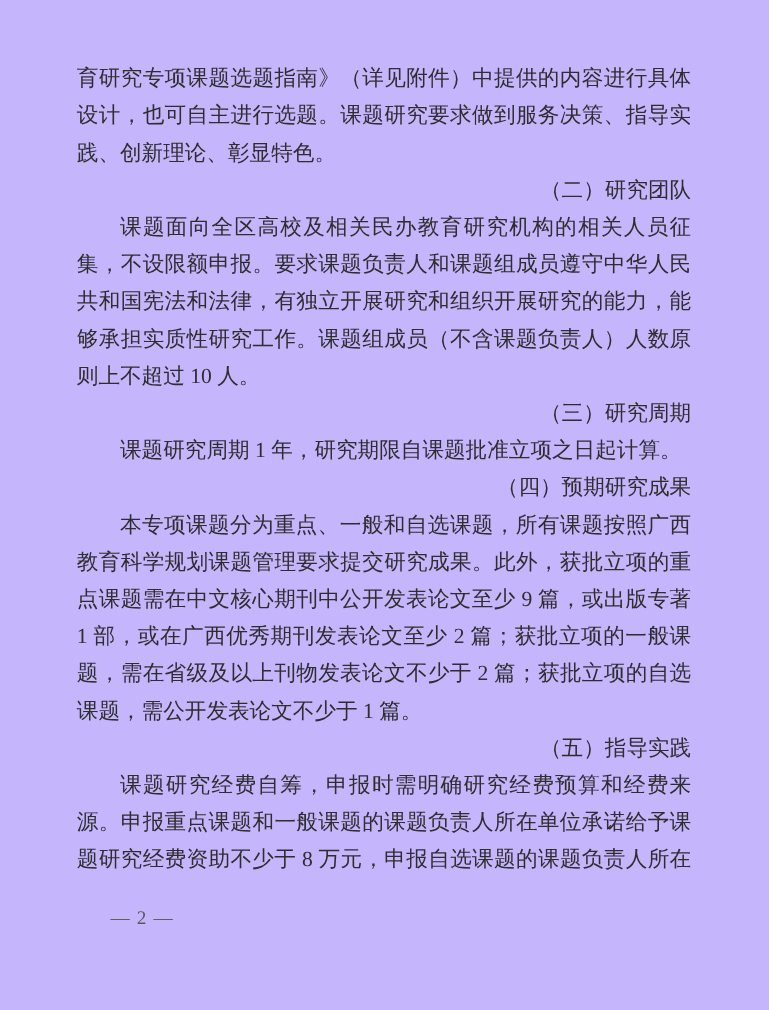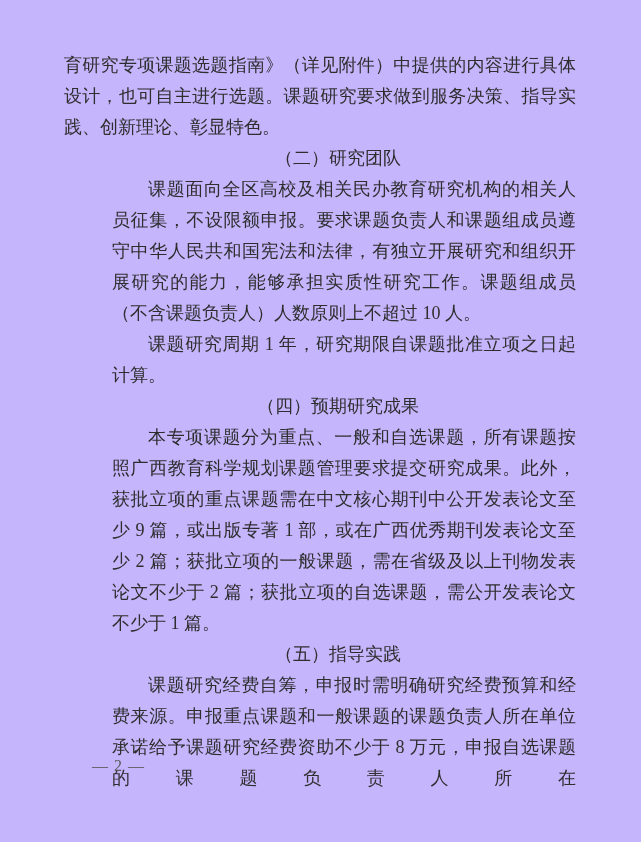--- a/index.html
+++ b/index.html
@@ -26,25 +26,24 @@
     line-height: 31px;
     text-align: justify;
     letter-spacing: 0;
   }
   .para {
     margin: 0;
     padding: 0;
   }
   .indent {
     text-indent: 2em;
-    margin-left: 48px;
   }
   .heading {
     text-indent: 2em;
-    text-align: center;
+    text-align: right;
   }
   .continues {
     
     text-align-last: justify;
   }
   .footer {
     position: absolute;
     left: 92px;
     top: 756px;
     font-size: 16px;
@@ -58,20 +57,21 @@
 
 <div class="page">
 
   <div class="body-text">
     <p class="para">育研究专项课题选题指南》（详见附件）中提供的内容进行具体设计，也可自主进行选题。课题研究要求做到服务决策、指导实践、创新理论、彰显特色。</p>
 
     <p class="para heading">（二）研究团队</p>
 
     <p class="para indent">课题面向全区高校及相关民办教育研究机构的相关人员征集，不设限额申报。要求课题负责人和课题组成员遵守中华人民共和国宪法和法律，有独立开展研究和组织开展研究的能力，能够承担实质性研究工作。课题组成员（不含课题负责人）人数原则上不超过 10 人。</p>
 
+    <p class="para heading">（三）研究周期</p>
 
     <p class="para indent">课题研究周期 1 年，研究期限自课题批准立项之日起计算。</p>
 
     <p class="para heading">（四）预期研究成果</p>
 
     <p class="para indent">本专项课题分为重点、一般和自选课题，所有课题按照广西教育科学规划课题管理要求提交研究成果。此外，获批立项的重点课题需在中文核心期刊中公开发表论文至少 9 篇，或出版专著 1 部，或在广西优秀期刊发表论文至少 2 篇；获批立项的一般课题，需在省级及以上刊物发表论文不少于 2 篇；获批立项的自选课题，需公开发表论文不少于 1 篇。</p>
 
     <p class="para heading">（五）指导实践</p>
 
     <p class="para indent continues">课题研究经费自筹，申报时需明确研究经费预算和经费来源。申报重点课题和一般课题的课题负责人所在单位承诺给予课题研究经费资助不少于 8 万元，申报自选课题的课题负责人所在</p>

